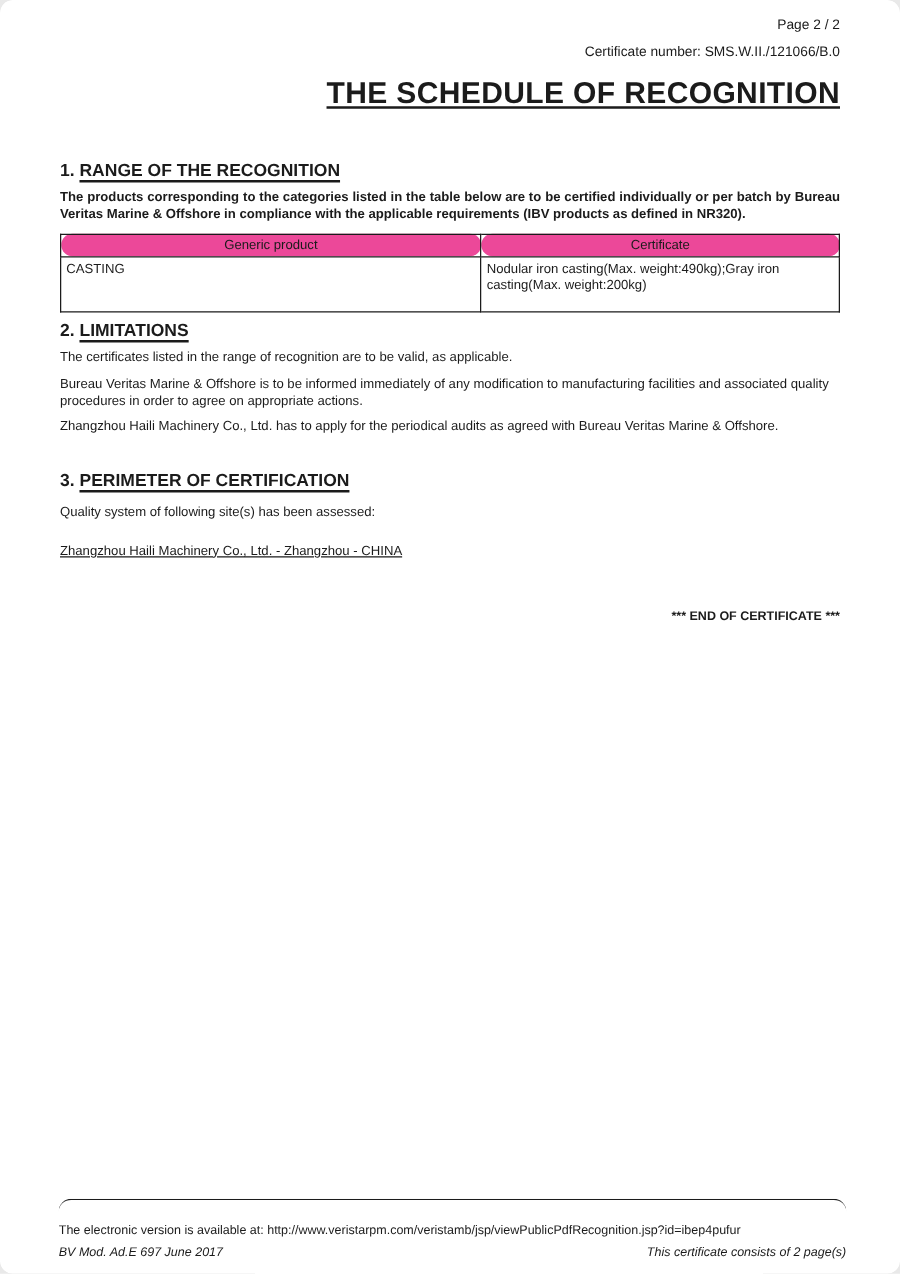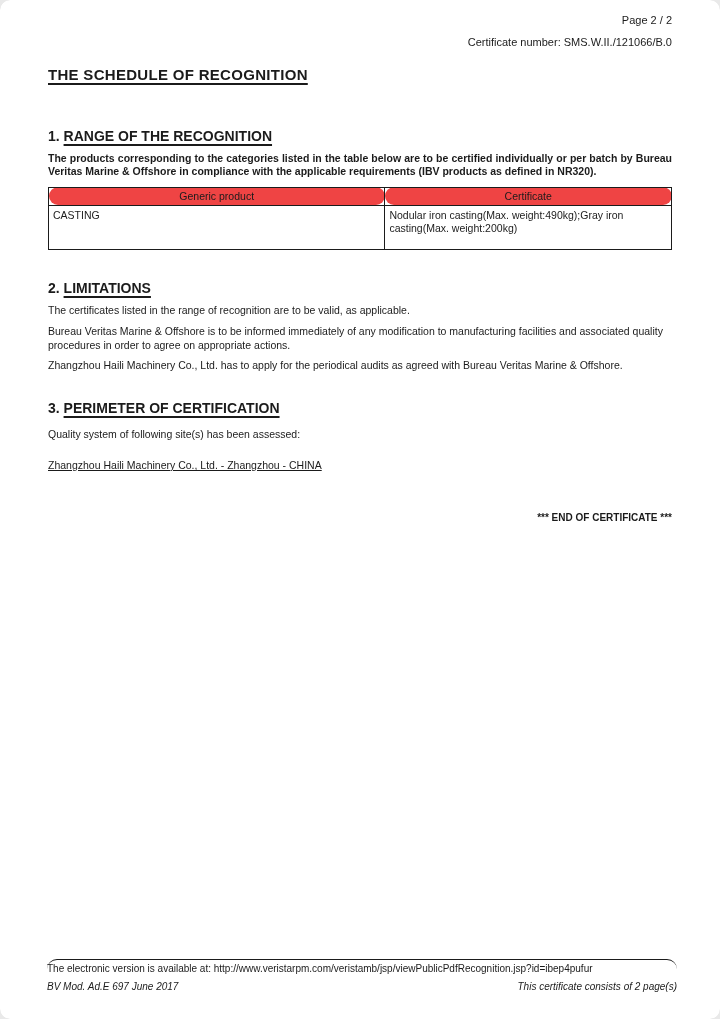--- a/index.html
+++ b/index.html
@@ -18,43 +18,43 @@
     padding: 14px 48px 0 48px;
   }
   .meta-line {
     text-align: right;
     font-size: 11px;
     line-height: 13px;
   }
   .meta-cert { margin-top: 9px; }
   .doc-title {
     margin-top: 15px;
-    text-align: left;
-    font-size: 15px;
+    text-align: right;
+    font-size: 24px;
     font-weight: bold;
     line-height: 22px;
     letter-spacing: 0.3px;
   }
   .doc-title .u {
     text-decoration: underline;
     text-decoration-thickness: 2px;
     text-underline-offset: 3px;
   }
   .section-heading {
     font-size: 14px;
     font-weight: bold;
     line-height: 16px;
   }
   .section-heading .u {
     text-decoration: underline;
     text-decoration-thickness: 1.5px;
     text-underline-offset: 3px;
   }
   .sh-1 { margin-top: 42px; }
-  .sh-2 { margin-top: 30px; }
+  .sh-2 { margin-top: 6px; }
   .sh-3 { margin-top: 28px; }
   .sh-4 { margin-top: 33px; }
   .body-text {
     font-size: 10.5px;
     line-height: 13.4px;
   }
   .intro {
     margin-top: 8px;
     font-weight: bold;
     text-align: justify;
@@ -68,21 +68,21 @@
   .products-table {
     margin-top: 8px;
     width: 100%;
     border-collapse: collapse;
     font-size: 10.5px;
   }
   .products-table th, .products-table td {
     border: 1px solid #1b1b1b;
   }
   .products-table th {
-    background: #ef4444;
+    background: #ec4899;
     font-weight: normal;
     text-align: center;
     padding: 2px 4px;
     line-height: 13px;
   }
   .products-table td {
     padding: 3px 4px 14px 4px;
     vertical-align: top;
     line-height: 13px;
   }
@@ -93,21 +93,21 @@
     text-align: right;
     font-size: 10px;
     font-weight: bold;
   }
   .footer {
     position: absolute;
     left: 47px;
     top: 959px;
     width: 630px;
     border-top: 1.5px solid #1b1b1b;
-    padding-top: 2px;
+    padding-top: 18px;
     font-size: 10px;
     line-height: 13px;
   }
   .footer-row {
     margin-top: 5px;
     display: flex;
     justify-content: space-between;
     font-style: italic;
   }
 </style>

